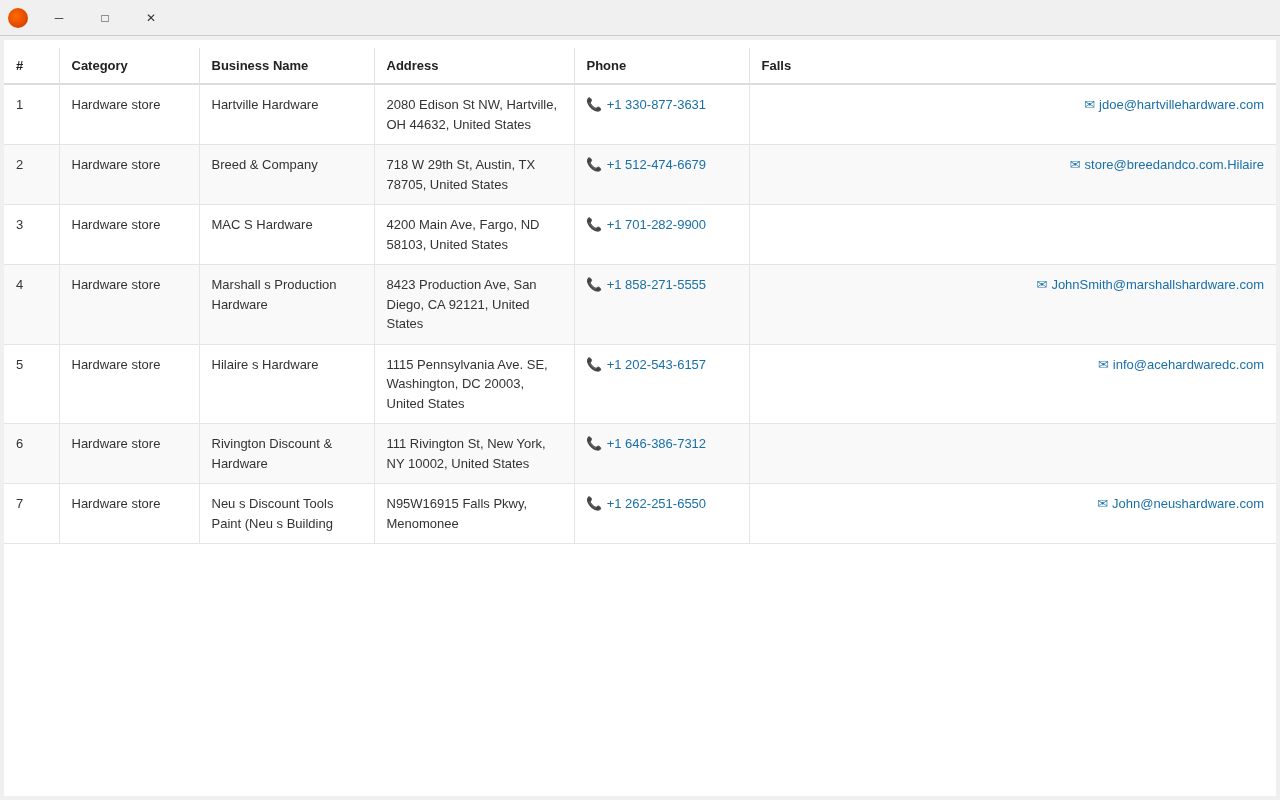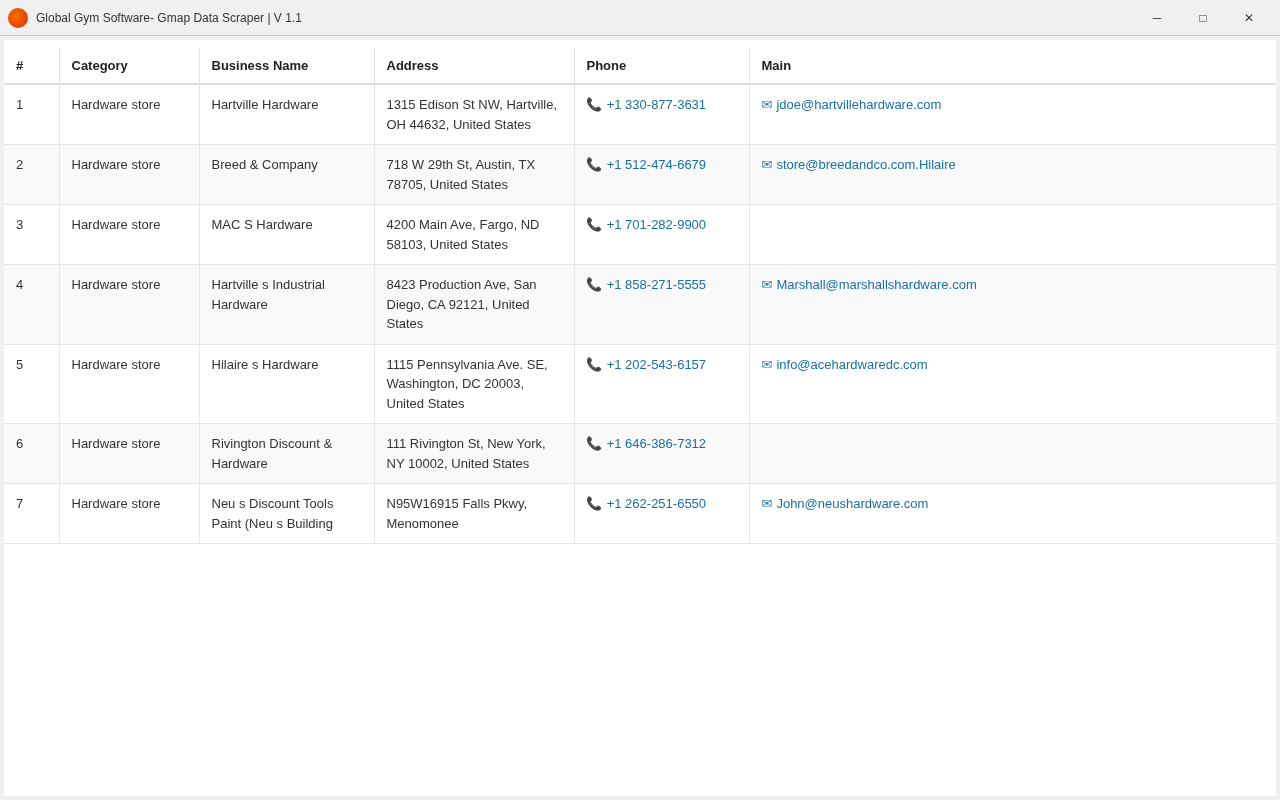--- a/index.html
+++ b/index.html
@@ -72,21 +72,21 @@
 
     td {
       padding: 10px 12px;
       vertical-align: top;
       border-bottom: 1px solid #e5e5e5;
       border-right: 1px solid #e5e5e5;
       font-size: 13px;
       color: #333;
       line-height: 1.5;
     }
-    td:last-child { border-right: none; }
+    td:last-child { border-right: none; text-align: right; }
 
     tbody tr:nth-child(even) { background: #f9f9f9; }
 
     .col-num { width: 55px; }
     .col-cat { width: 140px; }
     .col-biz { width: 175px; }
     .col-addr { width: 200px; }
     .col-phone { width: 175px; }
     .col-email { width: auto; }
 
@@ -98,47 +98,46 @@
     
     .table-wrapper::-webkit-scrollbar { width: 14px; }
     .table-wrapper::-webkit-scrollbar-track { background: #f0f0f0; }
     .table-wrapper::-webkit-scrollbar-thumb { background: #c0c0c0; border: 2px solid #f0f0f0; border-radius: 2px; }
   </style>
 </head>
 <body>
 
 <div class="title-bar">
   <div class="title-bar-icon"></div>
-  <span class="title-bar-text">Global Gym Software- Gmap Data Scraper | V 1.1</span>
   <div class="title-bar-controls">
     <button class="title-btn">─</button>
     <button class="title-btn">□</button>
     <button class="title-btn close">✕</button>
   </div>
 </div>
 
 <div class="main-content">
   <div class="table-wrapper">
     <table>
       <thead>
         <tr>
           <th class="col-num">#</th>
           <th class="col-cat">Category</th>
           <th class="col-biz">Business Name</th>
           <th class="col-addr">Address</th>
           <th class="col-phone">Phone</th>
-          <th class="col-email">Main</th>
+          <th class="col-email">Falls</th>
         </tr>
       </thead>
       <tbody id="table-body">
       <tr>
             <td>1</td>
             <td>Hardware store</td>
             <td>Hartville Hardware</td>
-            <td>1315 Edison St NW, Hartville, OH 44632, United States</td>
+            <td>2080 Edison St NW, Hartville, OH 44632, United States</td>
             <td><span class="phone-icon">📞</span><a class="phone-link" href="tel:+1 330-877-3631">+1 330-877-3631</a></td>
             <td><span class="email-icon">✉</span><a class="email-link" href="mailto:jdoe@hartvillehardware.com">jdoe@hartvillehardware.com</a></td>
           </tr>
           <tr>
             <td>2</td>
             <td>Hardware store</td>
             <td>Breed &amp; Company</td>
             <td>718 W 29th St, Austin, TX 78705, United States</td>
             <td><span class="phone-icon">📞</span><a class="phone-link" href="tel:+1 512-474-6679">+1 512-474-6679</a></td>
             <td><span class="email-icon">✉</span><a class="email-link" href="mailto:truman@breedandco.com.Hilaire">store@breedandco.com.Hilaire</a></td>
@@ -147,24 +146,24 @@
             <td>3</td>
             <td>Hardware store</td>
             <td>MAC S Hardware</td>
             <td>4200 Main Ave, Fargo, ND 58103, United States</td>
             <td><span class="phone-icon">📞</span><a class="phone-link" href="tel:+1 701-282-9900">+1 701-282-9900</a></td>
             <td></td>
           </tr>
           <tr>
             <td>4</td>
             <td>Hardware store</td>
-            <td>Hartville s Industrial Hardware</td>
+            <td>Marshall s Production Hardware</td>
             <td>8423 Production Ave, San Diego, CA 92121, United States</td>
             <td><span class="phone-icon">📞</span><a class="phone-link" href="tel:+1 858-271-5555">+1 858-271-5555</a></td>
-            <td><span class="email-icon">✉</span><a class="email-link" href="mailto:JohnSmith@marshallshardware.com">Marshall@marshallshardware.com</a></td>
+            <td><span class="email-icon">✉</span><a class="email-link" href="mailto:JohnSmith@marshallshardware.com">JohnSmith@marshallshardware.com</a></td>
           </tr>
           <tr>
             <td>5</td>
             <td>Hardware store</td>
             <td>Hilaire s Hardware</td>
             <td>1115 Pennsylvania Ave. SE, Washington, DC 20003, United States</td>
             <td><span class="phone-icon">📞</span><a class="phone-link" href="tel:+1 202-543-6157">+1 202-543-6157</a></td>
             <td><span class="email-icon">✉</span><a class="email-link" href="mailto:info@acehardwaredc.com">info@acehardwaredc.com</a></td>
           </tr>
           <tr>

